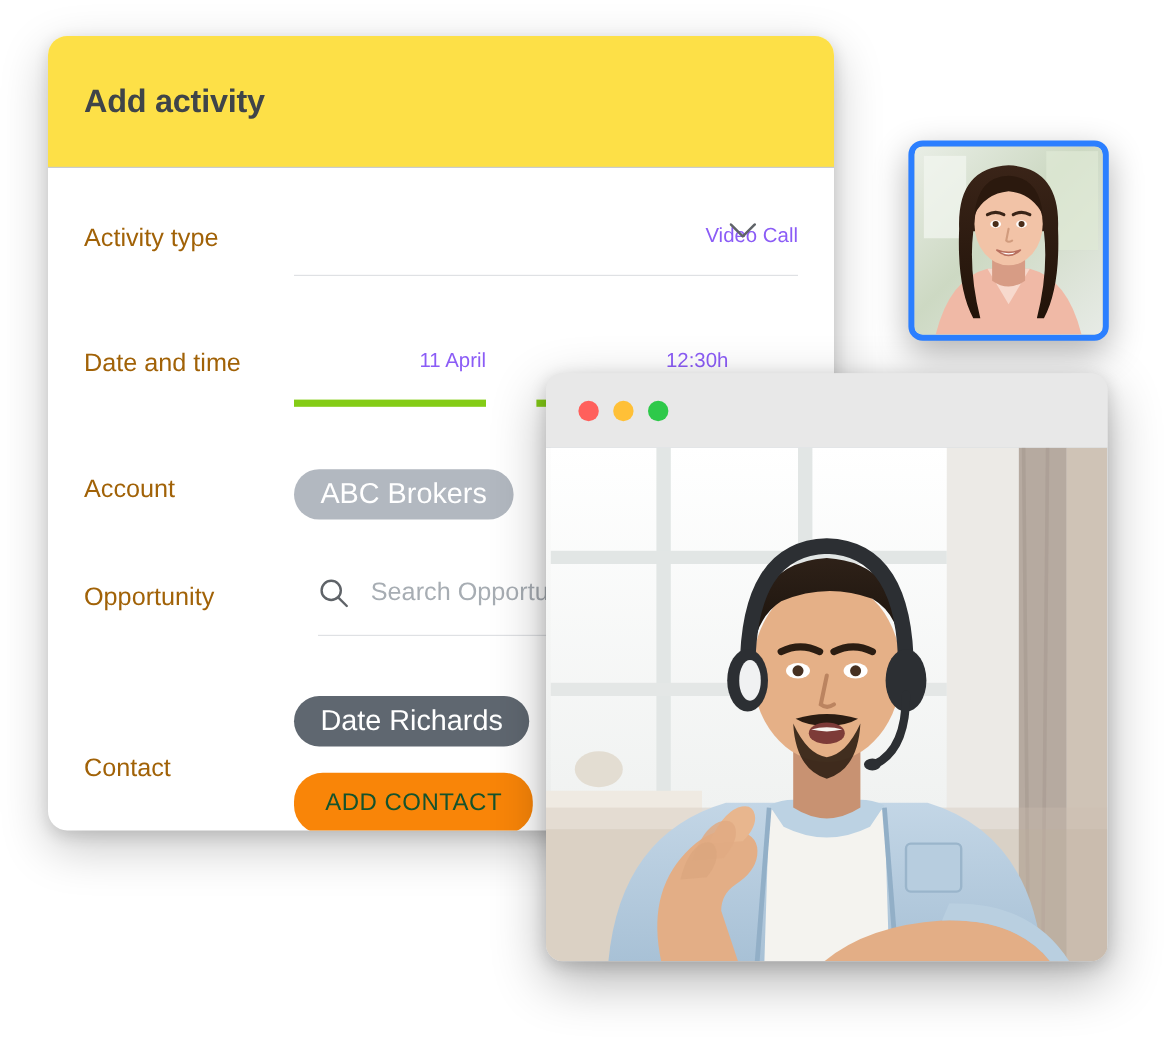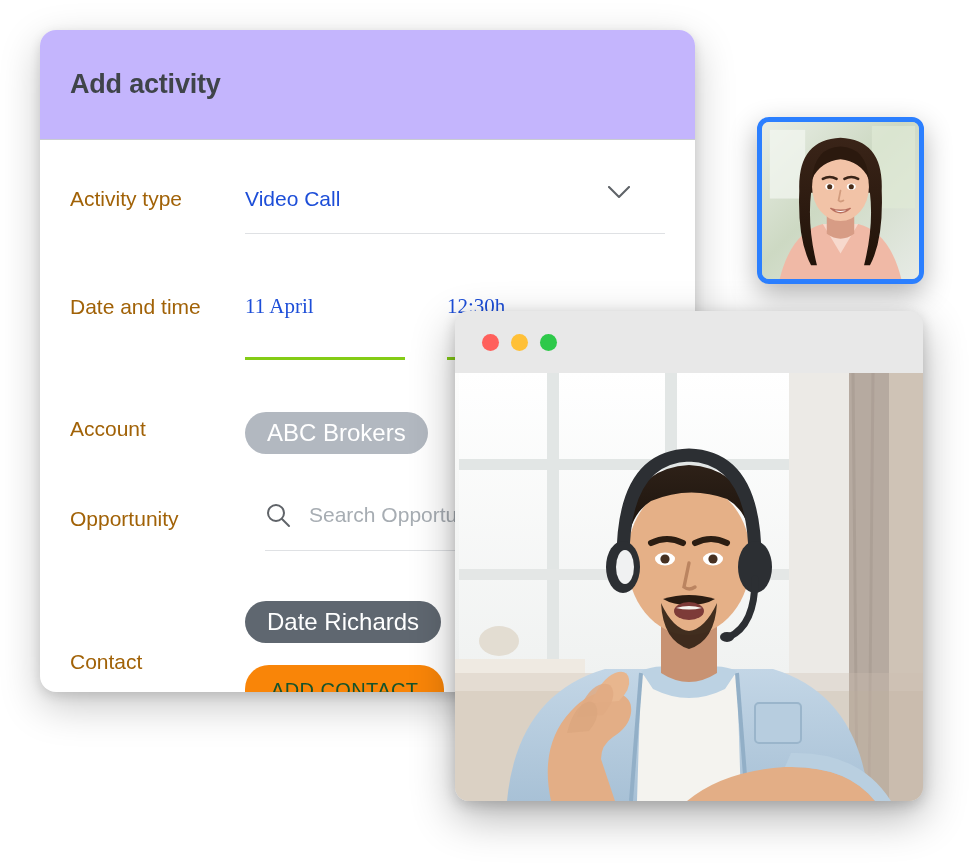--- a/index.html
+++ b/index.html
@@ -29,21 +29,21 @@
     width: 655px;
     height: 662px;
     background: #ffffff;
     border-radius: 16px;
     box-shadow: 0 14px 40px rgba(0,0,0,0.22), 0 4px 12px rgba(0,0,0,0.12);
     overflow: hidden;
     z-index: 2;
   }
   .form-header {
     height: 110px;
-    background: #c4b5fd;
+    background: #fde047;
     border-bottom: 1px solid #c9ccd1;
     display: flex;
     align-items: center;
     padding-left: 30px;
     box-sizing: border-box;
   }
   .form-title {
     font-size: 27px;
     font-weight: bold;
     color: #3f4449;
@@ -79,45 +79,45 @@
   .row-account  { margin-top: 52px; }
   .row-opp      { margin-top: 48px; gap: 20px; }
   .row-contact  { margin-top: 50px; align-items: center; }
 
   .underline-field {
     position: relative;
     border-bottom: 1px solid #dfe1e4;
     padding-bottom: 24px;
   }
   .value-text {
-    font-size: 21px;
-    color: #1d4ed8;
+    font-size: 17px;
+    color: #8b5cf6;
     line-height: 1;
     padding-top: 6px;
+    text-align: right;
   }
 
   .chevron-icon {
     position: absolute;
     right: 35px;
     top: 4px;
     width: 22px;
     height: 13px;
   }
   .chevron-icon svg { display: block; }
 
   
   .datetime-wrap {
     display: flex;
     gap: 42px;
   }
   .dt-field {
     width: 160px;
-    border-bottom: 3px solid #84cc16;
-    padding-bottom: 40px;
-    font-family: Liberation Serif, serif;
+    border-bottom: 6px solid #84cc16;
+    padding-bottom: 24px;
   }
 
   
   .chip {
     display: inline-flex;
     align-items: center;
     justify-content: center;
     height: 42px;
     padding: 0 22px;
     border-radius: 21px;

